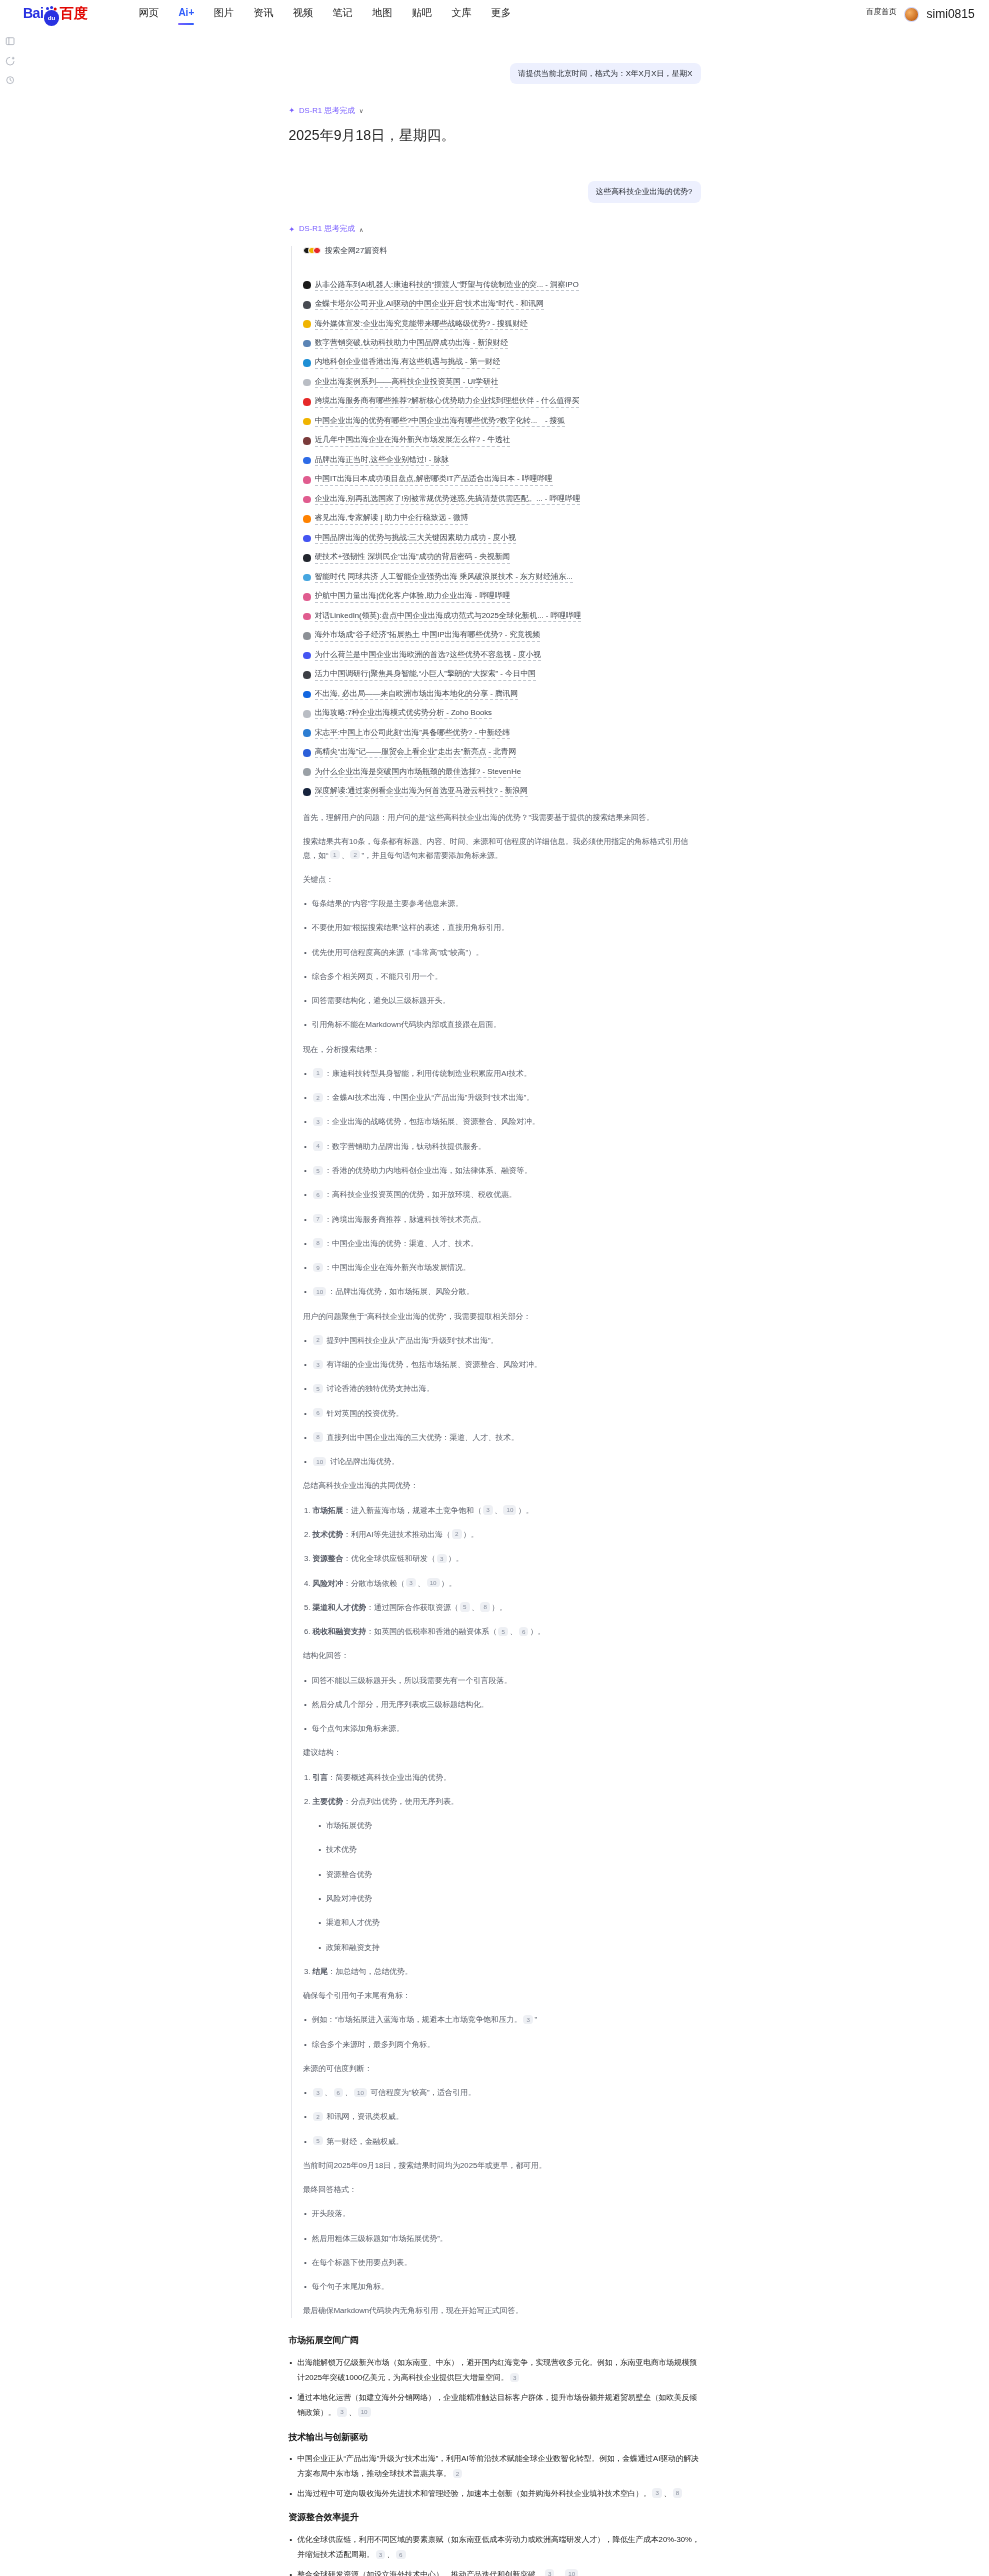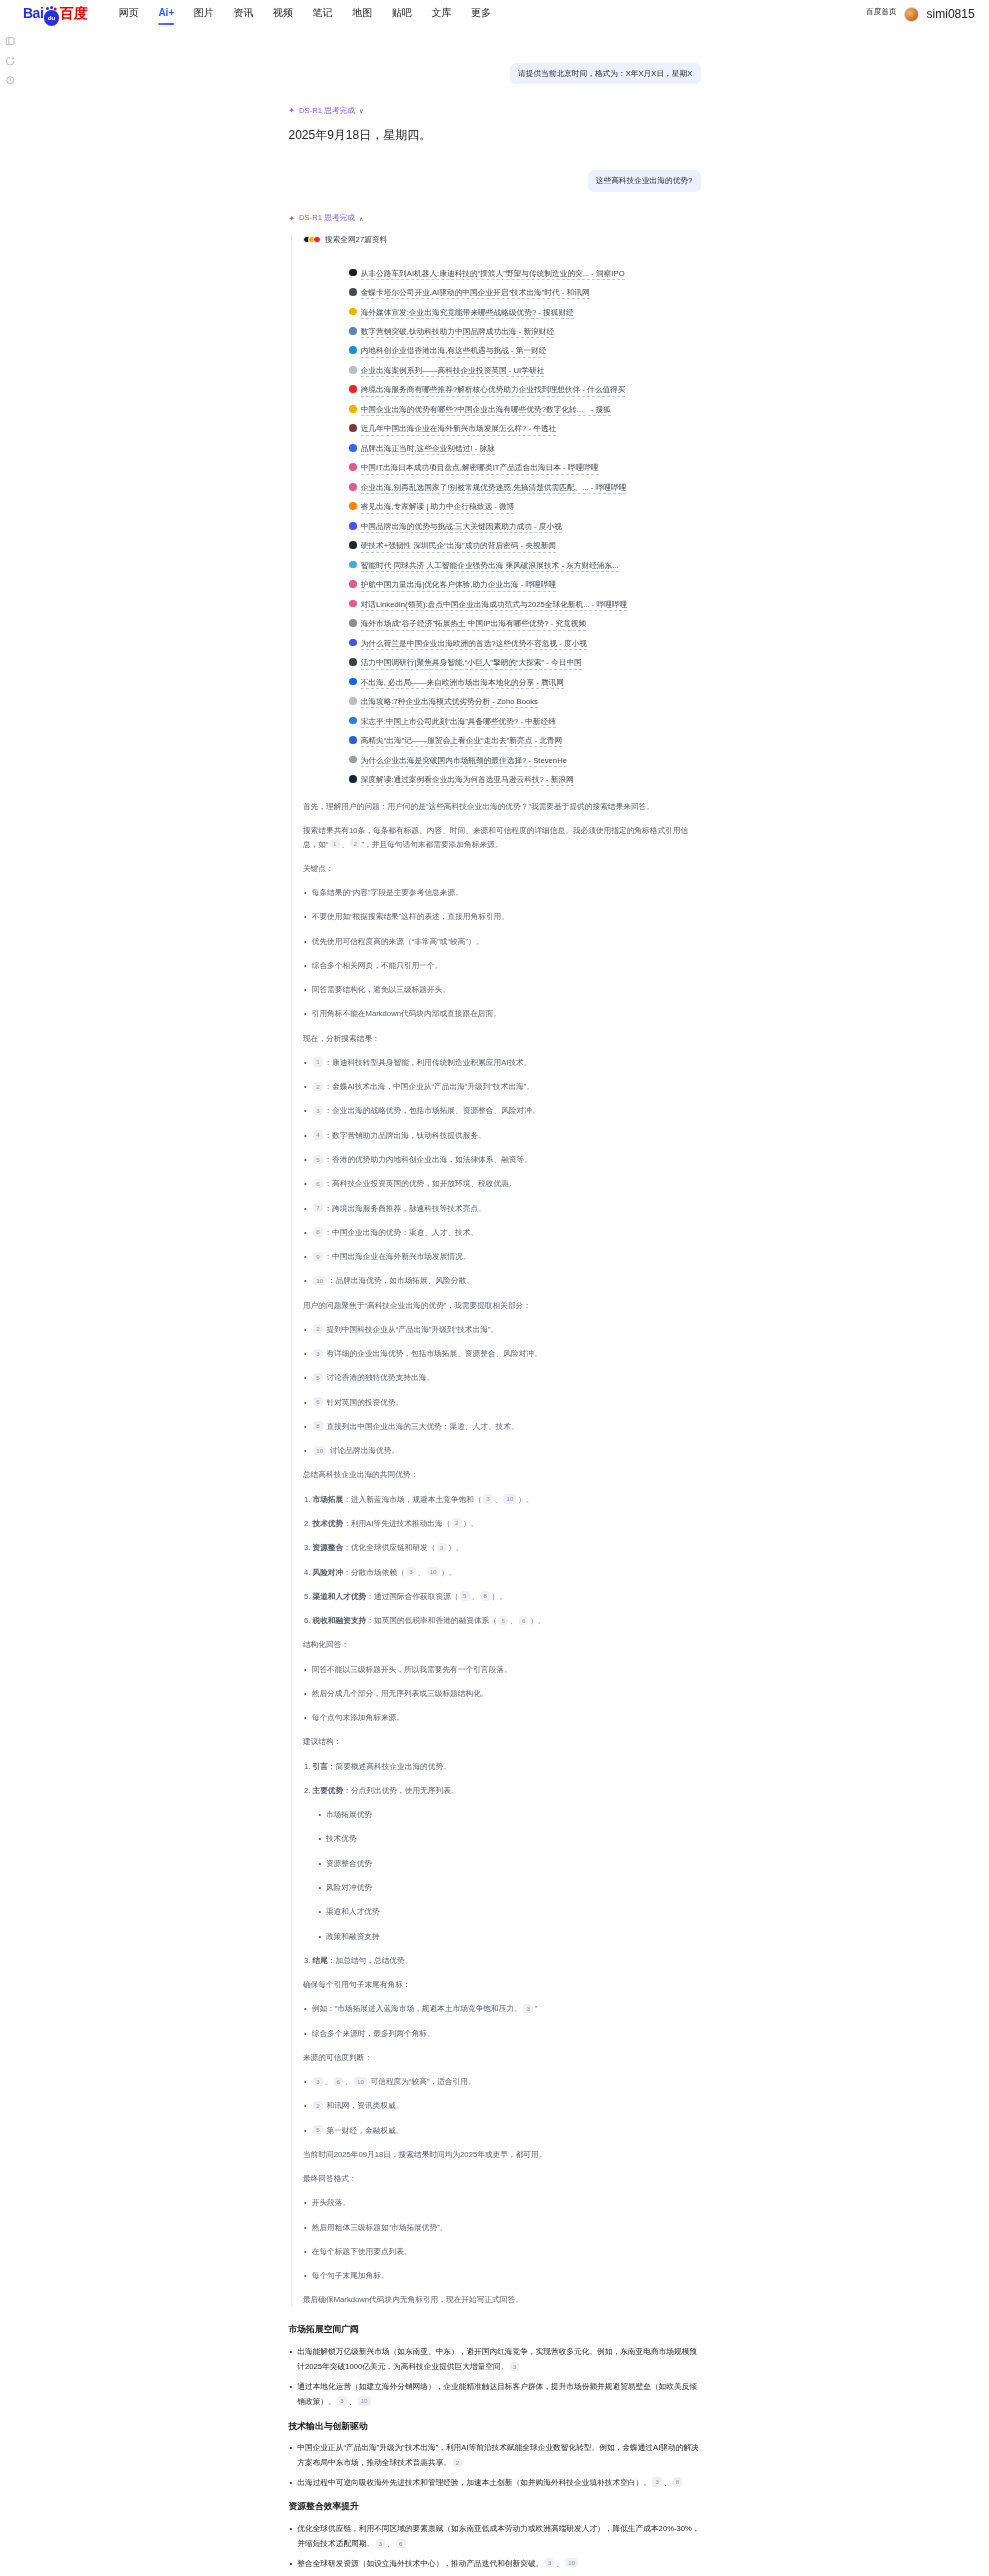--- a/index.html
+++ b/index.html
@@ -1,20 +1,20 @@
 <!DOCTYPE html>
 <html style="font-size:8.2px"><head>
 <meta charset="utf-8">
 <style>
   * { margin:0; padding:0; box-sizing:border-box; }
   body { font-family:"Liberation Sans","DejaVu Sans",sans-serif; background:#fff; color:#262626; }
   .page { position:relative; width:989px; height:2813px; background:#fff; overflow:hidden; }
 
   
-  .hdr { display:flex; align-items:center; height:29px; padding:0 14.4px 0 23px; }
+  .hdr { display:flex; align-items:center; height:29px; padding:0 14.4px 0 23px;gap:20px; }
   .logo { display:flex; align-items:baseline; margin-right:31px; cursor:pointer; }
   .logo .bai { font-size:14px; font-weight:bold; color:#2932E1; letter-spacing:-0.5px; }
   .logo .paw { position:relative; width:15.5px; height:15.5px; background:#2932E1; border-radius:50%; top:2.1px; margin:0 0.5px; display:inline-flex; align-items:center; justify-content:center; }
   .logo .paw span { color:#fff; font-size:6.2px; font-weight:bold; }
   .logo .paw::before { content:""; position:absolute; top:-3.6px; left:2.1px; width:3.1px; height:3.1px; border-radius:50%; background:#2932E1; box-shadow:4.1px -1px 0 #2932E1, 7.7px 0.5px 0 #E10602; }
   .logo .du { font-size:14px; font-weight:bold; color:#E10602; }
   .nav { display:flex; gap:19.6px; align-items:center; }
   .nav a { font-size:10px; color:#222; text-decoration:none; cursor:pointer; position:relative; padding-bottom:3.1px; }
   .nav a.active { color:#315EFB; font-weight:bold; }
   .nav a.active::after { content:""; position:absolute; left:0; right:0; bottom:-3.1px; height:1.5px; border-radius:1px; background:linear-gradient(90deg,#7B61FF,#315EFB); }
@@ -29,29 +29,29 @@
   .rail svg { width:10.3px; height:10.3px; stroke:#9aa0ab; fill:none; stroke-width:1.6; }
 
   
   .chat { width:412px; margin:0 auto; padding-top:34px; }
   .bubble-row { display:flex; justify-content:flex-end; }
   .bubble { background:#EDF0FE; border-radius:6.2px; padding:5.7px 8.2px; font-size:7.7px; color:#1F2329; }
   .thought-head { display:flex; align-items:center; gap:4.1px; margin:21.6px 0 11.3px 0; cursor:pointer; width:fit-content; }
   .sparkle { color:#7B61FF; font-size:7.7px; }
   .thought-label { color:#7B61FF; font-size:7.7px; }
   .chev { color:#555; font-size:6.2px; }
-  .plain-answer { font-size:12px; color:#262626; margin-bottom:26px; }
+  .plain-answer { font-size:14px; color:#262626; margin-bottom:36px; }
 
   .think-block { border-left:1px solid #E5E6EB; padding-left:11.3px; margin-left:2.1px; margin-top:9.3px; }
   .s-row { display:flex; align-items:center; gap:4.1px; margin-bottom:24px; }
   .s-stack { display:flex; }
   .s-stack i { width:7.7px; height:7.7px; border-radius:50%; border:1px solid #fff; margin-left:-2.6px; }
   .s-stack i:first-child { margin-left:0; }
   .s-title { font-size:7.7px; color:#40454d; }
-  .s-item { display:flex; align-items:flex-start; gap:4.1px; margin-bottom:8.2px; cursor:pointer;margin-left:46px; }
+  .s-item { display:flex; align-items:center; gap:4.1px; margin-bottom:8.2px; cursor:pointer; }
   .s-item i { flex:0 0 7.7px; width:7.7px; height:7.7px; border-radius:50%; }
   .s-item span { font-size:7.7px; color:#40454d; line-height:9.3px; border-bottom:0.5px dashed #C2C7CF; padding-bottom:1px; white-space:nowrap; overflow:hidden; text-overflow:ellipsis; }
 
   .think-body { margin-top:13.4px; }
   .blk { font-size:7.7px; color:#565B66; line-height:1.75; margin-bottom:10.8px; }
   .blk-b { position:relative; padding-left:8.8px; }
   .blk-b::before { content:"•"; position:absolute; left:1px; color:#565B66; }
   .blk-sb { position:relative; padding-left:23px; }
   .blk-sb::before { content:"•"; position:absolute; left:15.5px; color:#565B66; }
   .blk-n { padding-left:1px; }

